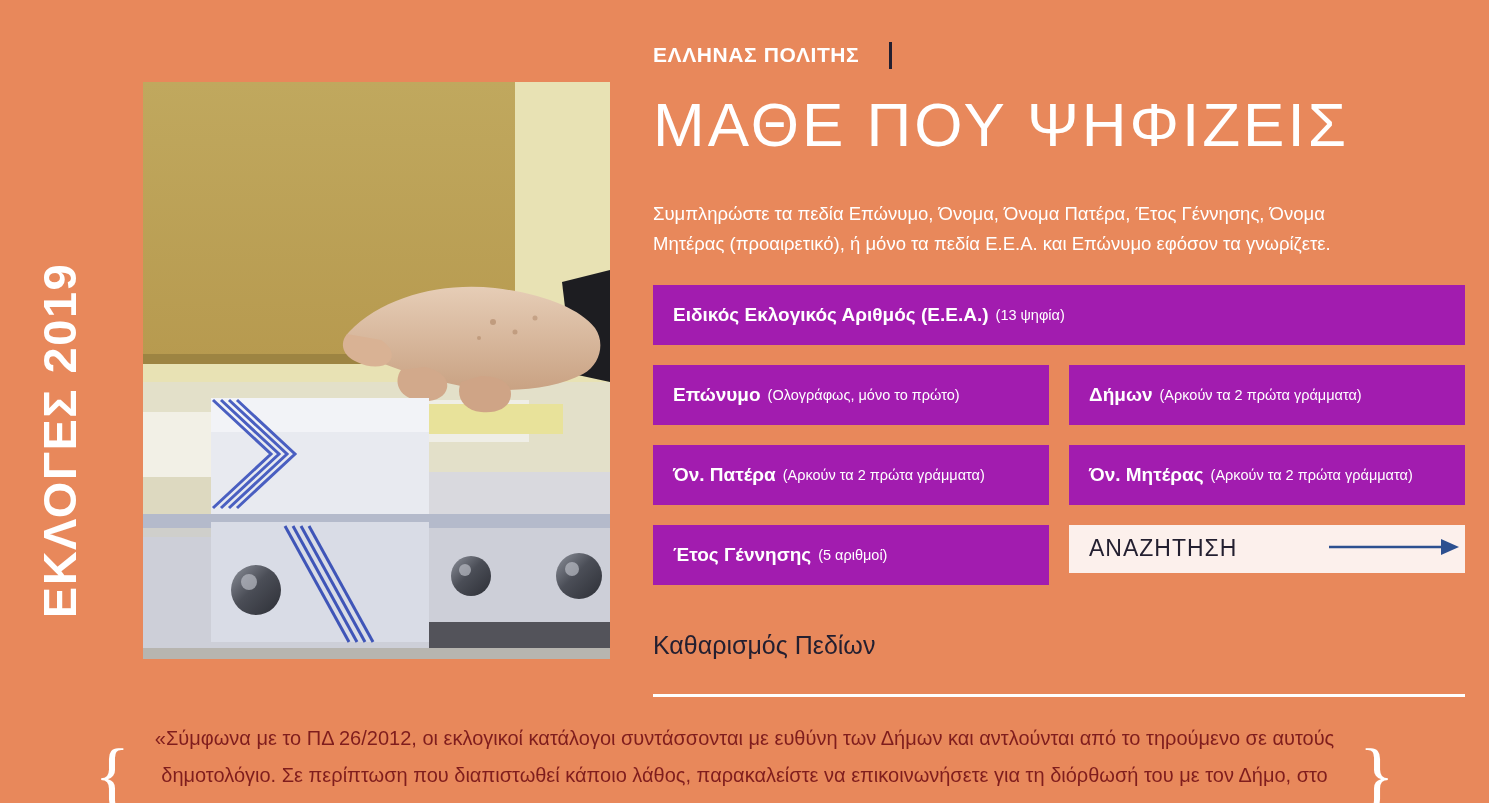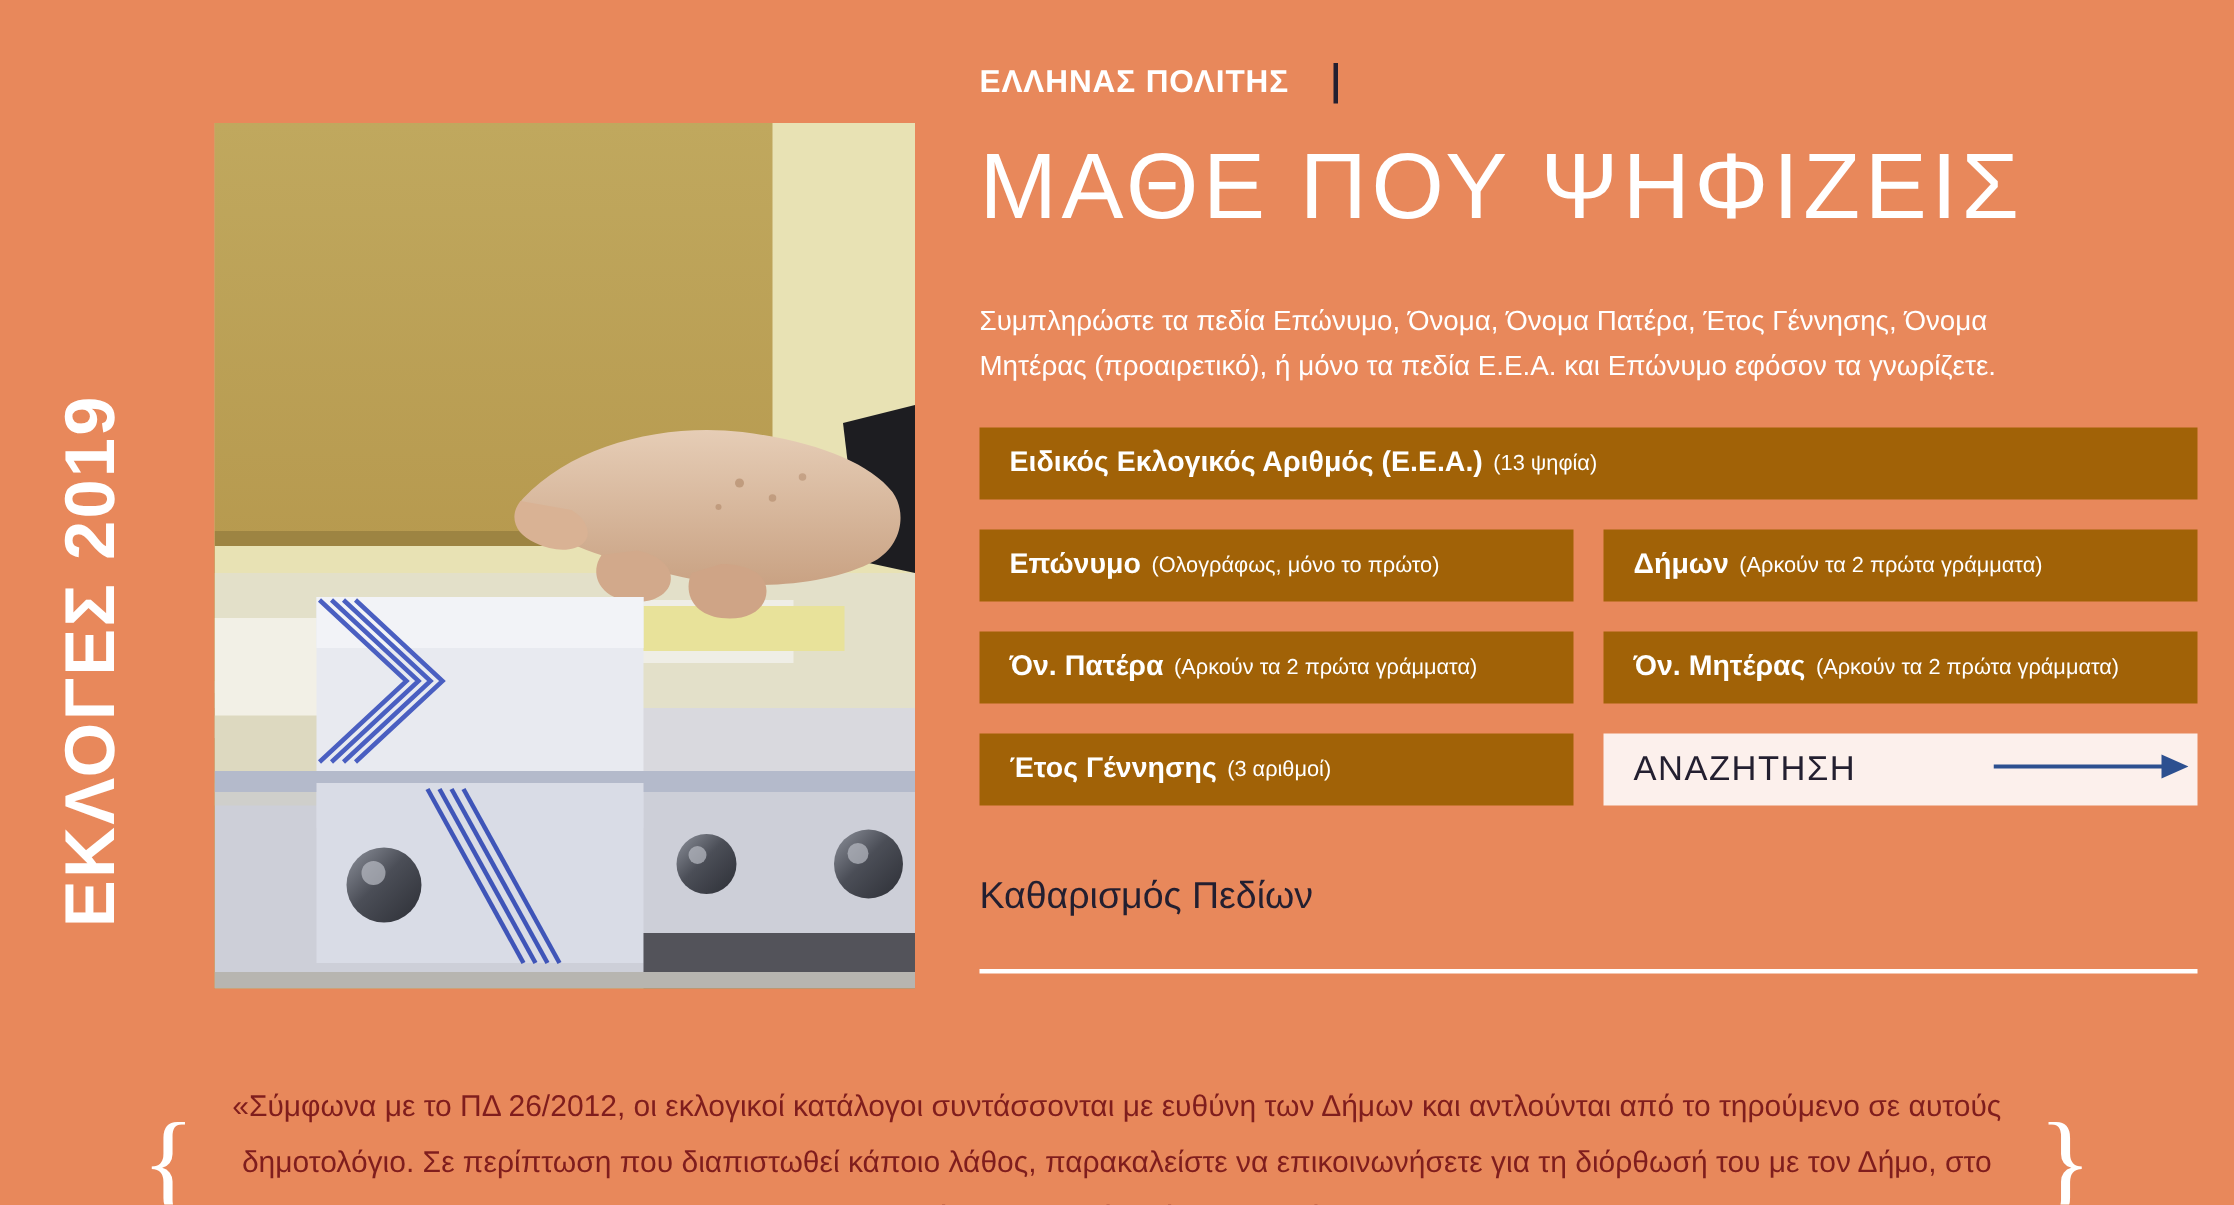--- a/index.html
+++ b/index.html
@@ -92,22 +92,22 @@
     color: #ffffff;
     font-size: 18.5px;
     line-height: 1.62;
     max-width: 745px;
   }
 
   
   .fields { margin-top: 26px; }
 
   .field {
-    background: #a16207;
-    height: 48px;
+    background: #a21caf;
+    height: 60px;
     display: flex;
     align-items: center;
     padding-left: 20px;
     box-sizing: border-box;
     cursor: text;
   }
   .field .lbl {
     color: #ffffff;
     font-weight: bold;
     font-size: 19px;
@@ -321,21 +321,21 @@
       </div>
       <div class="field col">
         <span class="lbl">Όν. Μητέρας</span>
         <span class="hint">(Αρκούν τα 2 πρώτα γράμματα)</span>
       </div>
     </div>
 
     <div class="row">
       <div class="field col">
         <span class="lbl">Έτος Γέννησης</span>
-        <span class="hint">(3 αριθμοί)</span>
+        <span class="hint">(5 αριθμοί)</span>
       </div>
       <button class="search-btn">
         <span class="btn-label">ΑΝΑΖΗΤΗΣΗ</span>
         <span class="arrow">
           <svg width="130" height="20" viewBox="0 0 130 20">
             <line x1="0" y1="10" x2="116" y2="10" stroke="#2d5090" stroke-width="2.6"></line>
             <polygon points="112,2 130,10 112,18" fill="#2d5090"></polygon>
           </svg>
         </span>
       </button>

